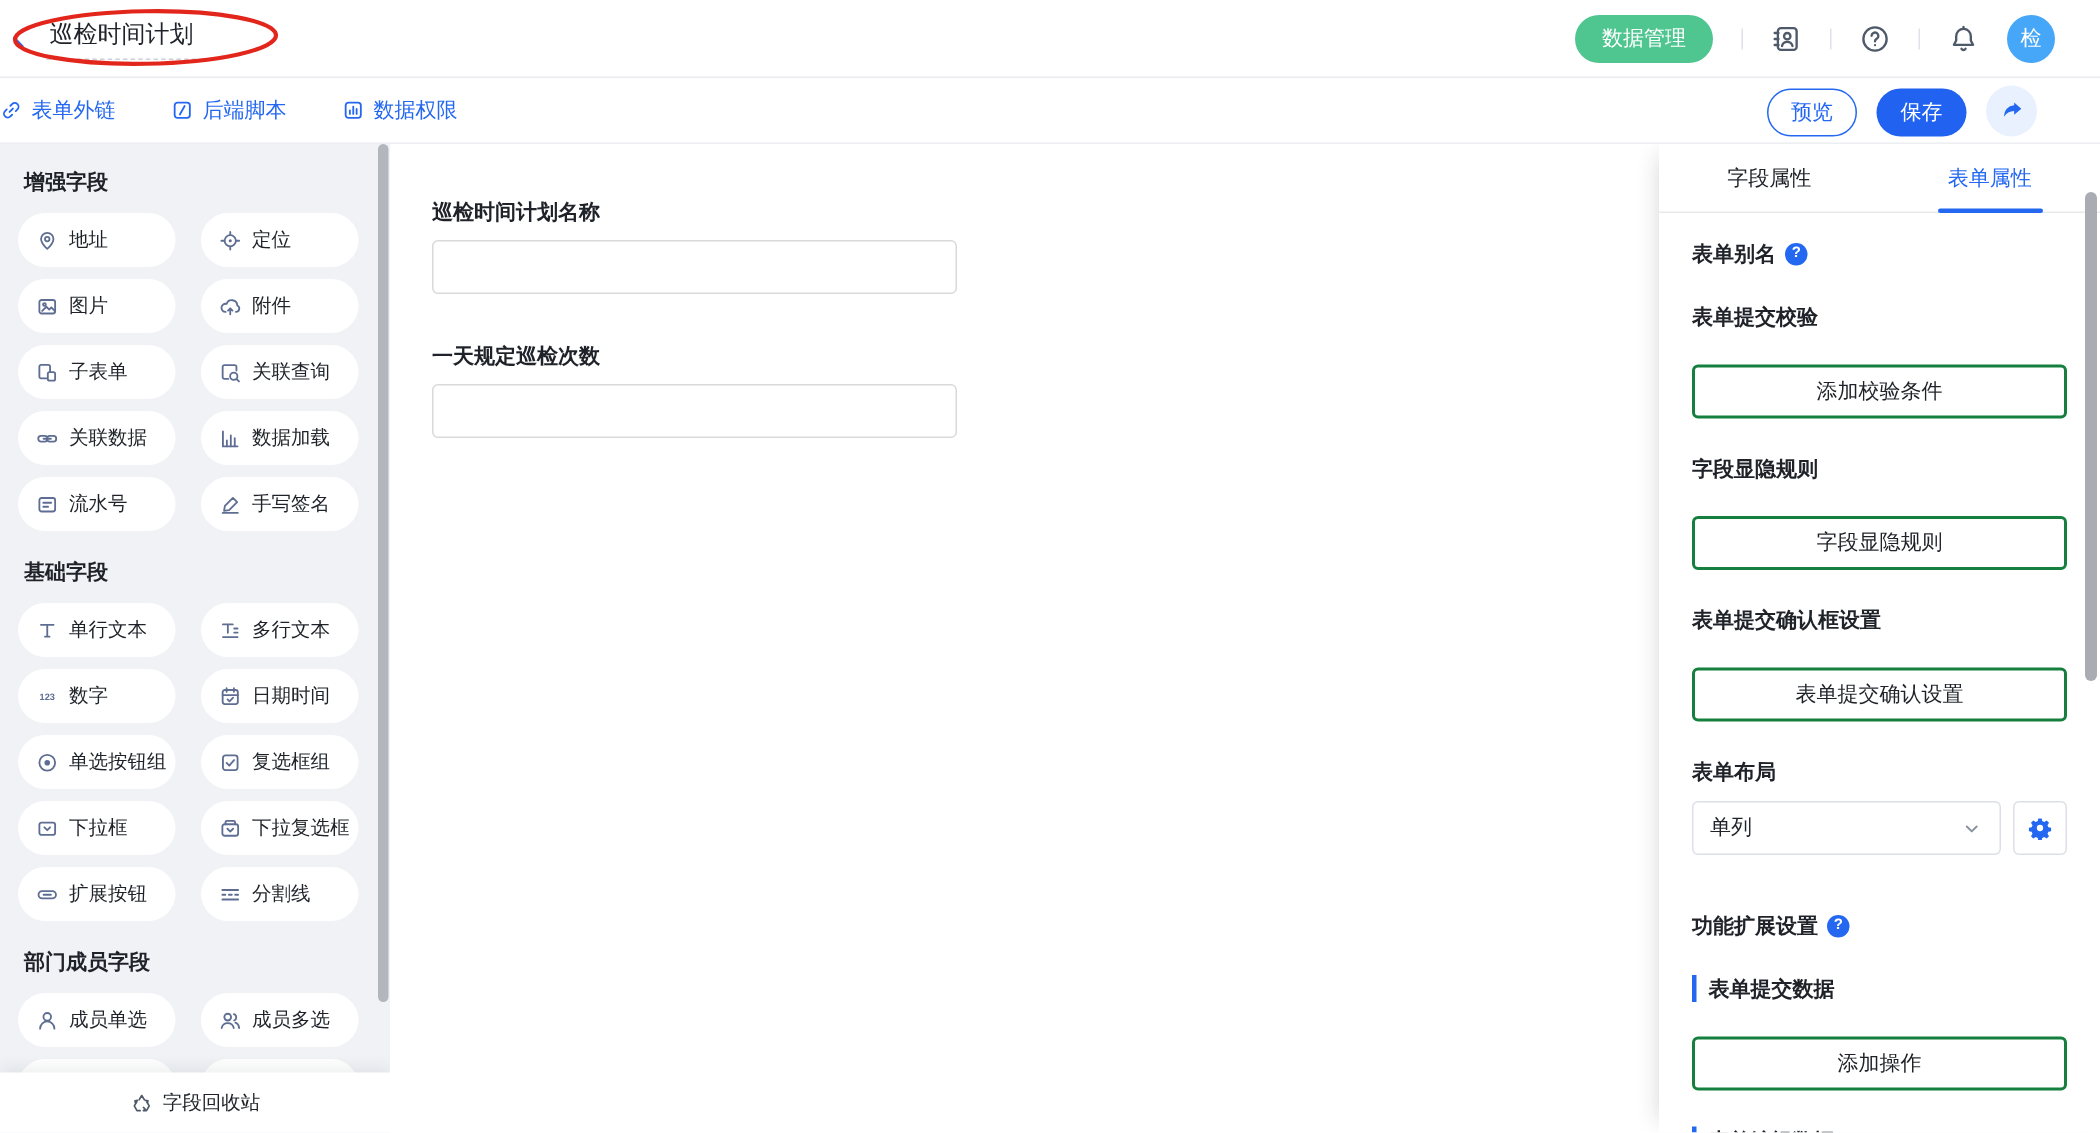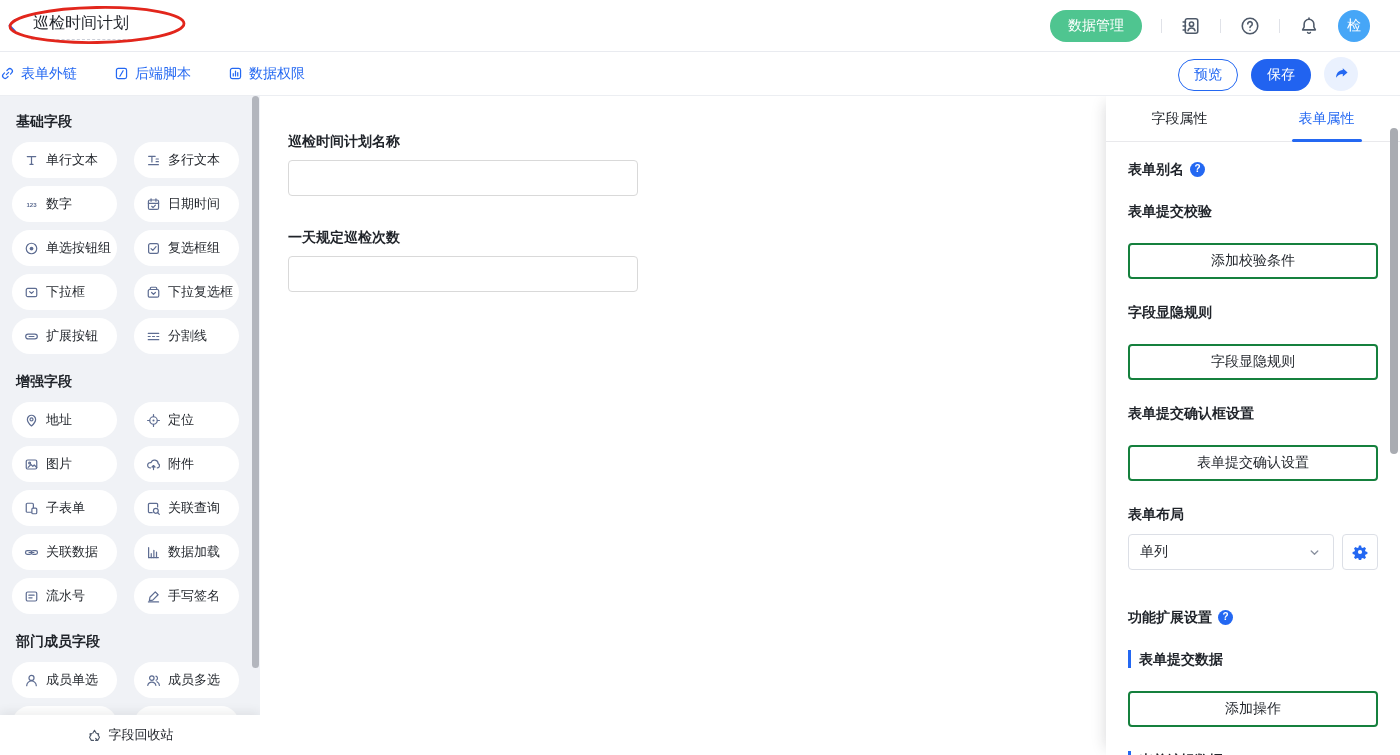--- a/index.html
+++ b/index.html
@@ -164,20 +164,119 @@
           </span>
         </button>
     </div>
   </div>
 
   <div class="bodyrow">
 
     <aside class="sidebar">
       <div class="sb-scroll">
           <div class="sb-section">
+    <div class="sb-title">增强字段</div>
+    <div class="sb-grid">
+              <div class="sb-item">
+                <span class="icon ">
+                  <svg viewBox="0 0 16 16" fill="none" stroke="#5e6d92" stroke-width="1.3" stroke-linecap="round" stroke-linejoin="round">
+                    <path d="M8 13.8S3.6 9.9 3.6 6.8a4.4 4.4 0 1 1 8.8 0c0 3.1-4.4 7-4.4 7z"></path>
+                    <circle cx="8" cy="6.8" r="1.6"></circle>
+                  </svg>
+                </span>
+                <span>地址</span>
+              </div>
+              <div class="sb-item">
+                <span class="icon ">
+                  <svg viewBox="0 0 16 16" fill="none" stroke="#5e6d92" stroke-width="1.3" stroke-linecap="round">
+                    <circle cx="8" cy="8" r="4"></circle>
+                    <path d="M8 1.7v2.1M8 12.2v2.1M1.7 8h2.1M12.2 8h2.1"></path>
+                    <circle cx="8" cy="8" r="1.1" fill="#5e6d92" stroke="none"></circle>
+                  </svg>
+                </span>
+                <span>定位</span>
+              </div>
+              <div class="sb-item">
+                <span class="icon ">
+                  <svg viewBox="0 0 16 16" fill="none" stroke="#5e6d92" stroke-width="1.3" stroke-linecap="round" stroke-linejoin="round">
+                    <rect x="2.4" y="3.2" width="11.2" height="9.6" rx="1.6"></rect>
+                    <circle cx="6" cy="6.4" r="1"></circle>
+                    <path d="M4.4 11l3-3 2 2 1.5-1.5 2.7 2.7"></path>
+                  </svg>
+                </span>
+                <span>图片</span>
+              </div>
+              <div class="sb-item">
+                <span class="icon ">
+                  <svg viewBox="0 0 16 16" fill="none" stroke="#5e6d92" stroke-width="1.3" stroke-linecap="round" stroke-linejoin="round">
+                    <path d="M4.7 11.7a2.9 2.9 0 1 1 .7-5.7A3.9 3.9 0 0 1 13 7.1a2.35 2.35 0 0 1-1 4.5"></path>
+                    <path d="M8 13.4V9.3M6.4 10.7 8 9.1l1.6 1.6"></path>
+                  </svg>
+                </span>
+                <span>附件</span>
+              </div>
+              <div class="sb-item">
+                <span class="icon ">
+                  <svg viewBox="0 0 16 16" fill="none" stroke="#5e6d92" stroke-width="1.3" stroke-linejoin="round">
+                    <rect x="2.4" y="2.4" width="7.6" height="9.6" rx="1.2"></rect>
+                    <rect x="8.4" y="7.6" width="5.2" height="6" rx="1.2" fill="#fff"></rect>
+                  </svg>
+                </span>
+                <span>子表单</span>
+              </div>
+              <div class="sb-item">
+                <span class="icon ">
+                  <svg viewBox="0 0 16 16" fill="none" stroke="#5e6d92" stroke-width="1.3" stroke-linecap="round" stroke-linejoin="round">
+                    <path d="M12.4 6.4V3.8a1.2 1.2 0 0 0-1.2-1.2H3.8a1.2 1.2 0 0 0-1.2 1.2v7.4a1.2 1.2 0 0 0 1.2 1.2h2.8"></path>
+                    <circle cx="10.5" cy="10.5" r="2.6"></circle>
+                    <path d="M12.5 12.5l1.7 1.7"></path>
+                  </svg>
+                </span>
+                <span>关联查询</span>
+              </div>
+              <div class="sb-item">
+                <span class="icon ">
+                  <svg viewBox="0 0 16 16" fill="none" stroke="#5e6d92" stroke-width="1.3" stroke-linecap="round">
+                    <rect x="1.6" y="6" width="6.6" height="4" rx="2"></rect>
+                    <rect x="7.8" y="6" width="6.6" height="4" rx="2"></rect>
+                    <path d="M5.4 8h5.2"></path>
+                  </svg>
+                </span>
+                <span>关联数据</span>
+              </div>
+              <div class="sb-item">
+                <span class="icon ">
+                  <svg viewBox="0 0 16 16" fill="none" stroke="#5e6d92" stroke-width="1.3" stroke-linecap="round">
+                    <path d="M2.8 2.8v10.6h10.4"></path>
+                    <path d="M5.6 13.4V9.2M8.4 13.4V5.6M11.2 13.4V7.6"></path>
+                  </svg>
+                </span>
+                <span>数据加载</span>
+              </div>
+              <div class="sb-item">
+                <span class="icon ">
+                  <svg viewBox="0 0 16 16" fill="none" stroke="#5e6d92" stroke-width="1.3" stroke-linecap="round" stroke-linejoin="round">
+                    <rect x="2.4" y="3.2" width="11.2" height="9.6" rx="1.6"></rect>
+                    <path d="M5.2 6.6h5.6M5.2 9.4h3.4"></path>
+                  </svg>
+                </span>
+                <span>流水号</span>
+              </div>
+              <div class="sb-item">
+                <span class="icon ">
+                  <svg viewBox="0 0 16 16" fill="none" stroke="#5e6d92" stroke-width="1.3" stroke-linecap="round" stroke-linejoin="round">
+                    <path d="M9.9 3.1l3 3-5.7 5.7-3.6.6.6-3.6z"></path>
+                    <path d="M2.6 13.8h10.8"></path>
+                  </svg>
+                </span>
+                <span>手写签名</span>
+              </div>
+            </div>
+          </div>
+          <div class="sb-section">
     <div class="sb-title">基础字段</div>
     <div class="sb-grid">
               <div class="sb-item">
                 <span class="icon ">
                   <svg viewBox="0 0 16 16" fill="none" stroke="#5e6d92" stroke-width="1.3" stroke-linecap="round">
                     <path d="M3.5 3.8h9M8 3.8v8.4M6.4 12.2h3.2"></path>
                   </svg>
                 </span>
                 <span>单行文本</span>
               </div>
@@ -252,119 +351,20 @@
                 </span>
                 <span>扩展按钮</span>
               </div>
               <div class="sb-item">
                 <span class="icon ">
                   <svg viewBox="0 0 16 16" fill="none" stroke="#5e6d92" stroke-width="1.3" stroke-linecap="round">
                     <path d="M2.4 4.6h11.2M2.4 11.4h11.2M2.4 8h2.1M7 8h2.1M11.5 8h2.1"></path>
                   </svg>
                 </span>
                 <span>分割线</span>
-              </div>
-            </div>
-          </div>
-          <div class="sb-section">
-    <div class="sb-title">增强字段</div>
-    <div class="sb-grid">
-              <div class="sb-item">
-                <span class="icon ">
-                  <svg viewBox="0 0 16 16" fill="none" stroke="#5e6d92" stroke-width="1.3" stroke-linecap="round" stroke-linejoin="round">
-                    <path d="M8 13.8S3.6 9.9 3.6 6.8a4.4 4.4 0 1 1 8.8 0c0 3.1-4.4 7-4.4 7z"></path>
-                    <circle cx="8" cy="6.8" r="1.6"></circle>
-                  </svg>
-                </span>
-                <span>地址</span>
-              </div>
-              <div class="sb-item">
-                <span class="icon ">
-                  <svg viewBox="0 0 16 16" fill="none" stroke="#5e6d92" stroke-width="1.3" stroke-linecap="round">
-                    <circle cx="8" cy="8" r="4"></circle>
-                    <path d="M8 1.7v2.1M8 12.2v2.1M1.7 8h2.1M12.2 8h2.1"></path>
-                    <circle cx="8" cy="8" r="1.1" fill="#5e6d92" stroke="none"></circle>
-                  </svg>
-                </span>
-                <span>定位</span>
-              </div>
-              <div class="sb-item">
-                <span class="icon ">
-                  <svg viewBox="0 0 16 16" fill="none" stroke="#5e6d92" stroke-width="1.3" stroke-linecap="round" stroke-linejoin="round">
-                    <rect x="2.4" y="3.2" width="11.2" height="9.6" rx="1.6"></rect>
-                    <circle cx="6" cy="6.4" r="1"></circle>
-                    <path d="M4.4 11l3-3 2 2 1.5-1.5 2.7 2.7"></path>
-                  </svg>
-                </span>
-                <span>图片</span>
-              </div>
-              <div class="sb-item">
-                <span class="icon ">
-                  <svg viewBox="0 0 16 16" fill="none" stroke="#5e6d92" stroke-width="1.3" stroke-linecap="round" stroke-linejoin="round">
-                    <path d="M4.7 11.7a2.9 2.9 0 1 1 .7-5.7A3.9 3.9 0 0 1 13 7.1a2.35 2.35 0 0 1-1 4.5"></path>
-                    <path d="M8 13.4V9.3M6.4 10.7 8 9.1l1.6 1.6"></path>
-                  </svg>
-                </span>
-                <span>附件</span>
-              </div>
-              <div class="sb-item">
-                <span class="icon ">
-                  <svg viewBox="0 0 16 16" fill="none" stroke="#5e6d92" stroke-width="1.3" stroke-linejoin="round">
-                    <rect x="2.4" y="2.4" width="7.6" height="9.6" rx="1.2"></rect>
-                    <rect x="8.4" y="7.6" width="5.2" height="6" rx="1.2" fill="#fff"></rect>
-                  </svg>
-                </span>
-                <span>子表单</span>
-              </div>
-              <div class="sb-item">
-                <span class="icon ">
-                  <svg viewBox="0 0 16 16" fill="none" stroke="#5e6d92" stroke-width="1.3" stroke-linecap="round" stroke-linejoin="round">
-                    <path d="M12.4 6.4V3.8a1.2 1.2 0 0 0-1.2-1.2H3.8a1.2 1.2 0 0 0-1.2 1.2v7.4a1.2 1.2 0 0 0 1.2 1.2h2.8"></path>
-                    <circle cx="10.5" cy="10.5" r="2.6"></circle>
-                    <path d="M12.5 12.5l1.7 1.7"></path>
-                  </svg>
-                </span>
-                <span>关联查询</span>
-              </div>
-              <div class="sb-item">
-                <span class="icon ">
-                  <svg viewBox="0 0 16 16" fill="none" stroke="#5e6d92" stroke-width="1.3" stroke-linecap="round">
-                    <rect x="1.6" y="6" width="6.6" height="4" rx="2"></rect>
-                    <rect x="7.8" y="6" width="6.6" height="4" rx="2"></rect>
-                    <path d="M5.4 8h5.2"></path>
-                  </svg>
-                </span>
-                <span>关联数据</span>
-              </div>
-              <div class="sb-item">
-                <span class="icon ">
-                  <svg viewBox="0 0 16 16" fill="none" stroke="#5e6d92" stroke-width="1.3" stroke-linecap="round">
-                    <path d="M2.8 2.8v10.6h10.4"></path>
-                    <path d="M5.6 13.4V9.2M8.4 13.4V5.6M11.2 13.4V7.6"></path>
-                  </svg>
-                </span>
-                <span>数据加载</span>
-              </div>
-              <div class="sb-item">
-                <span class="icon ">
-                  <svg viewBox="0 0 16 16" fill="none" stroke="#5e6d92" stroke-width="1.3" stroke-linecap="round" stroke-linejoin="round">
-                    <rect x="2.4" y="3.2" width="11.2" height="9.6" rx="1.6"></rect>
-                    <path d="M5.2 6.6h5.6M5.2 9.4h3.4"></path>
-                  </svg>
-                </span>
-                <span>流水号</span>
-              </div>
-              <div class="sb-item">
-                <span class="icon ">
-                  <svg viewBox="0 0 16 16" fill="none" stroke="#5e6d92" stroke-width="1.3" stroke-linecap="round" stroke-linejoin="round">
-                    <path d="M9.9 3.1l3 3-5.7 5.7-3.6.6.6-3.6z"></path>
-                    <path d="M2.6 13.8h10.8"></path>
-                  </svg>
-                </span>
-                <span>手写签名</span>
               </div>
             </div>
           </div>
           <div class="sb-section">
     <div class="sb-title">部门成员字段</div>
     <div class="sb-grid">
               <div class="sb-item">
                 <span class="icon ">
                   <svg viewBox="0 0 16 16" fill="none" stroke="#5e6d92" stroke-width="1.3" stroke-linecap="round">
                     <circle cx="8" cy="5.2" r="2.7"></circle>

